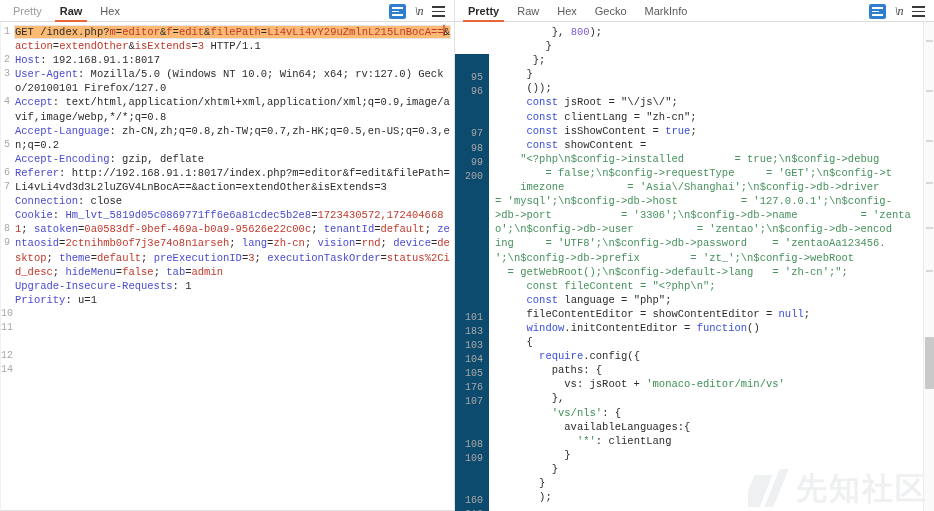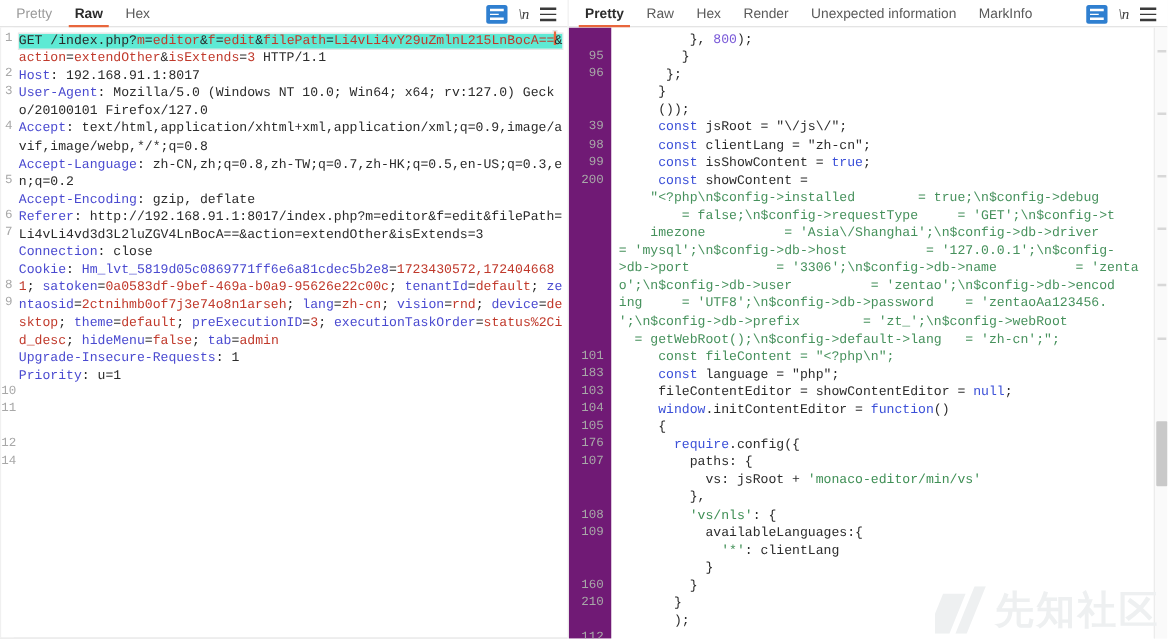--- a/index.html
+++ b/index.html
@@ -124,21 +124,21 @@
     text-align: right;
     padding-top: 3px;
     font-family: "Liberation Mono", monospace;
     font-size: 10px;
     line-height: 14.1px;
     color: #a8a8a8;
     user-select: none;
     background: #ffffff;
   }
   .gutter-left  { width: 10px; padding-right: 1px; }
-  .gutter-right { width: 34px; padding-right: 6px; background:#701a75; }
+  .gutter-right { width: 34px; padding-right: 6px; background:#0c4a6e;margin-top:32px; }
   .code {
     flex: 1 1 auto;
     font-family: "Liberation Mono", monospace;
     font-size: 10.5px;
     line-height: 14.1px;
     padding-top: 3px;
     padding-left: 4px;
     white-space: pre-wrap;
     word-break: break-all;
     color: #2b2b2b;
@@ -160,21 +160,21 @@
 
   
   .r-kw   { color: #3a4fd8; }
   .r-str  { color: #3f8f55; }
   .r-num  { color: #7a5ad8; }
   .r-green{ color: #46915c; }
 
   
   .first-line-wrap { position: relative; }
   .hl-box {
-    background: #5eead4;
+    background: #fdba74;
     outline: 1px solid #e6e6e6;
     display: inline;
   }
   .caret {
     display: inline-block;
     width: 2px;
     height: 11px;
     background: #e8663c;
     vertical-align: -1px;
     margin: 0 -1px;
@@ -298,22 +298,21 @@
       </div>
     </div>
   </div>
 
   <div class="pane pane-right">
 
     <div class="tabbar">
       <div class="tab active">Pretty</div>
       <div class="tab">Raw</div>
       <div class="tab">Hex</div>
-      <div class="tab">Render</div>
-      <div class="tab">Unexpected information</div>
+      <div class="tab">Gecko</div>
       <div class="tab">MarkInfo</div>
       <div class="tabbar-spacer"></div>
       <div class="tool-icons">
         <span class="ic">
           <span class="ic-doc">
               <i></i>
               <i></i>
               <i></i>
             </span>
         </span>
@@ -329,21 +328,21 @@
     </div>
 
     <div class="editor">
       <div class="editor-inner">
         <div class="gutter gutter-right" id="res-gutter">
             <span class="ln"></span>
             <span class="ln">95</span>
             <span class="ln">96</span>
             <span class="ln"></span>
             <span class="ln"></span>
-            <span class="ln">39</span>
+            <span class="ln">97</span>
             <span class="ln">98</span>
             <span class="ln">99</span>
             <span class="ln">200</span>
             <span class="ln"></span>
             <span class="ln"></span>
             <span class="ln"></span>
             <span class="ln"></span>
             <span class="ln"></span>
             <span class="ln"></span>
             <span class="ln"></span>

